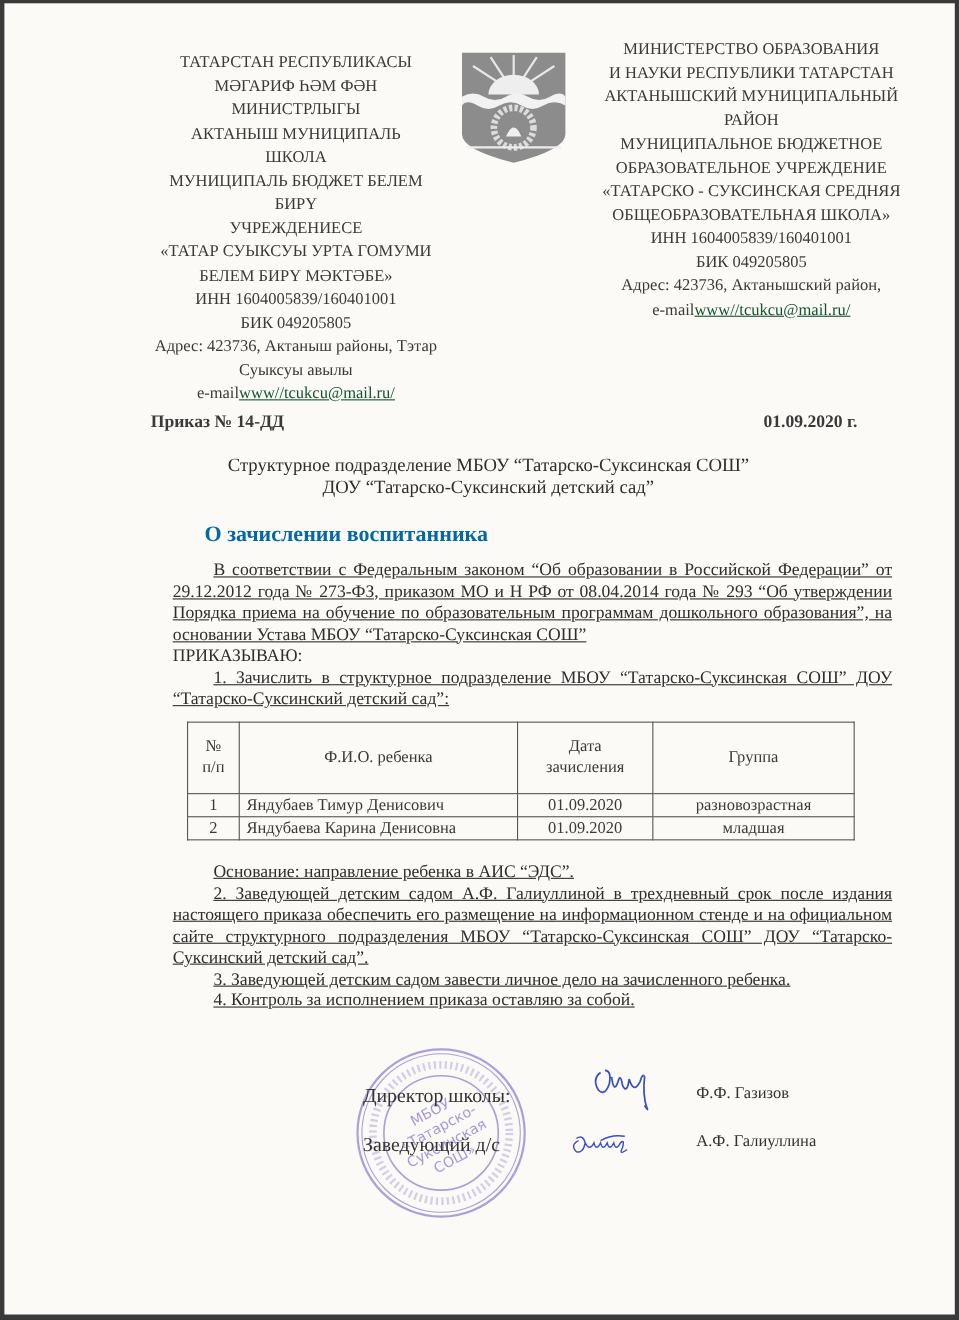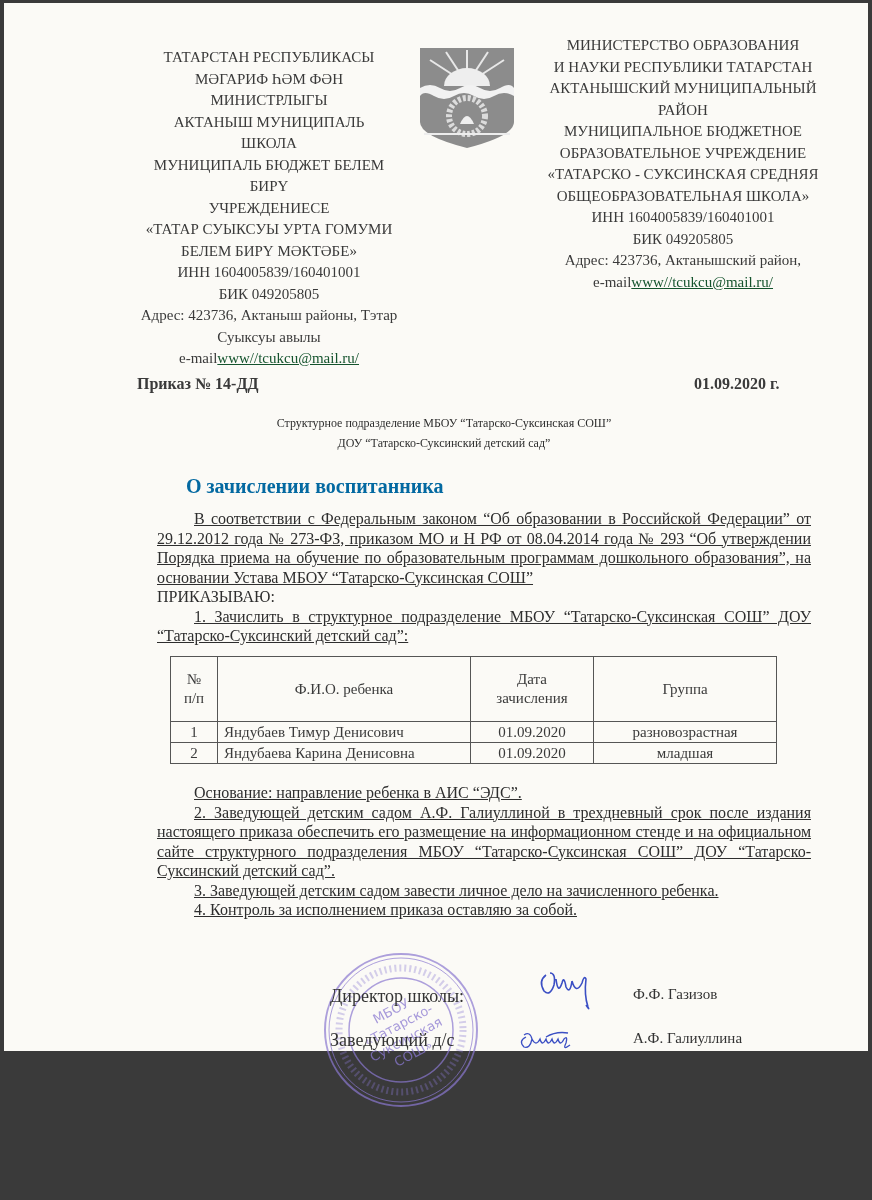--- a/index.html
+++ b/index.html
@@ -3,33 +3,33 @@
 <meta charset="utf-8">
 <style>
   html, body { margin:0; padding:0; }
   body {
     width:872px; height:1200px; overflow:hidden; position:relative;
     background:#3a3a3a;
     font-family:"Liberation Serif", "DejaVu Serif", serif;
     color:#2e2e2e;
   }
   .page {
-    position:absolute; left:4px; top:3px; width:864px; height:1048px;
+    position:absolute; left:4px; top:3px; width:864px; height:1192px;
     background:#fbfaf6;
   }
   .abs { position:absolute; }
   .hdr-col {
     text-align:center; font-size:15px; line-height:21.5px; color:#3a3a3a;
   }
   .hdr-col .line { display:block; white-space:nowrap; }
   .email a { color:#14532d; text-decoration:underline; }
   .crest { left:412px; top:41px; width:102px; height:107px; }
   .order-no { left:133px; top:372px; font-weight:bold; font-size:16px; color:#3a3a3a; }
   .order-date { left:690px; top:372px; font-weight:bold; font-size:16px; color:#3a3a3a; }
-  .subtitle { left:160px; top:410px; width:560px; text-align:center; font-size:12px; line-height:20px; }
+  .subtitle { left:160px; top:410px; width:560px; text-align:center; font-size:17px; line-height:20px; }
   .topic { left:182px; top:472px; font-weight:bold; font-size:20px; color:#0369a1; }
   .body-text { left:153px; width:654px; font-size:16px; line-height:19.5px; text-align:justify; }
   .body-text .indent { text-indent:37px;text-decoration:underline; }
   .center { text-align:left; }
   .lastline { text-align-last:left; }
   table.kids {
     position:absolute; left:166px; top:653px; width:607px;
     border-collapse:collapse; font-size:15px; color:#3a3a3a;
   }
   table.kids th, table.kids td {

